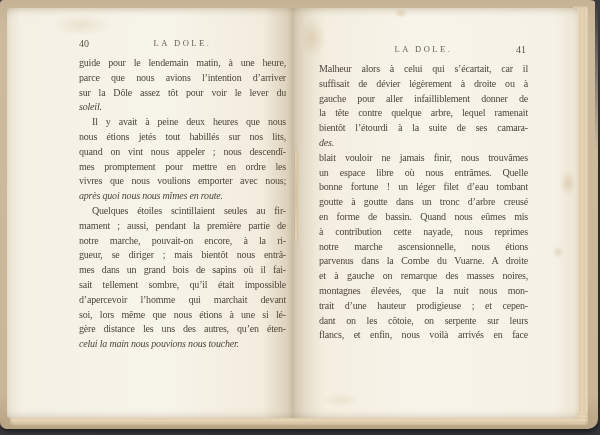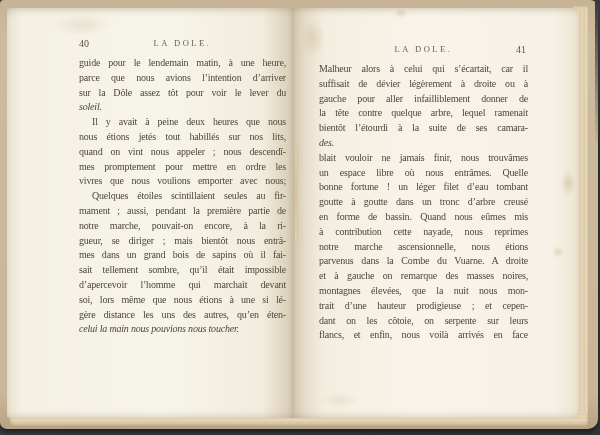--- a/index.html
+++ b/index.html
@@ -127,20 +127,21 @@
     <div class="textblock">
         <div class="line">guide pour le lendemain matin, à une heure,</div>
         <div class="line">parce que nous avions l’intention d’arriver</div>
         <div class="line">sur la Dôle assez tôt pour voir le lever du</div>
         <div class="line end">soleil.</div>
         <div class="line indent">Il y avait à peine deux heures que nous</div>
         <div class="line">nous étions jetés tout habillés sur nos lits,</div>
         <div class="line">quand on vint nous appeler ; nous descendî-</div>
         <div class="line">mes promptement pour mettre en ordre les</div>
         <div class="line">vivres que nous voulions emporter avec nous;</div>
+        <div class="line end">après quoi nous nous mîmes en route.</div>
         <div class="line indent">Quelques étoiles scintillaient seules au fir-</div>
         <div class="line">mament ; aussi, pendant la première partie de</div>
         <div class="line">notre marche, pouvait-on encore, à la ri-</div>
         <div class="line">gueur, se diriger ; mais bientôt nous entrâ-</div>
         <div class="line">mes dans un grand bois de sapins où il fai-</div>
         <div class="line">sait tellement sombre, qu’il était impossible</div>
         <div class="line">d’apercevoir l’homme qui marchait devant</div>
         <div class="line">soi, lors même que nous étions à une si lé-</div>
         <div class="line">gère distance les uns des autres, qu’en éten-</div>
         <div class="line end">celui la main nous pouvions nous toucher.</div>

